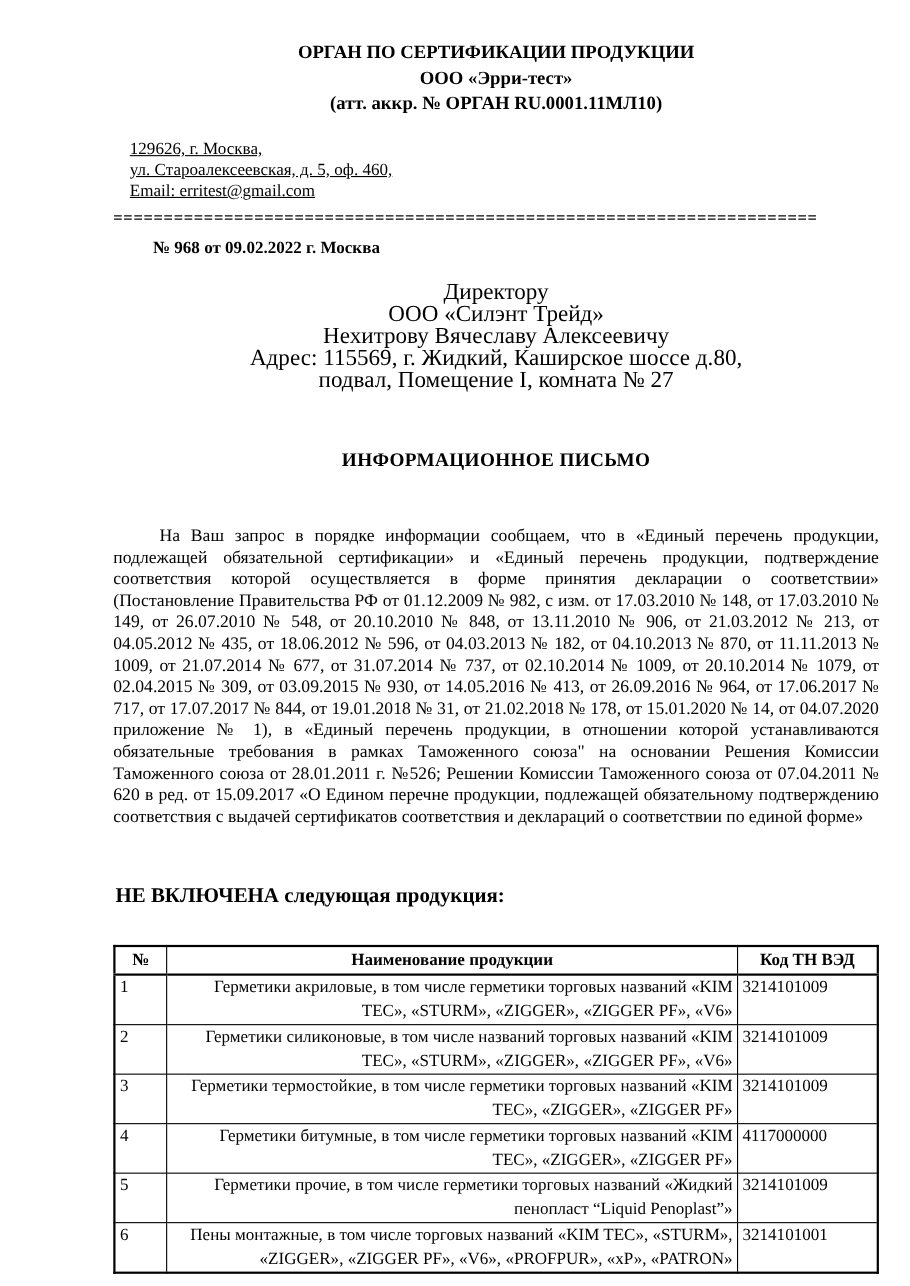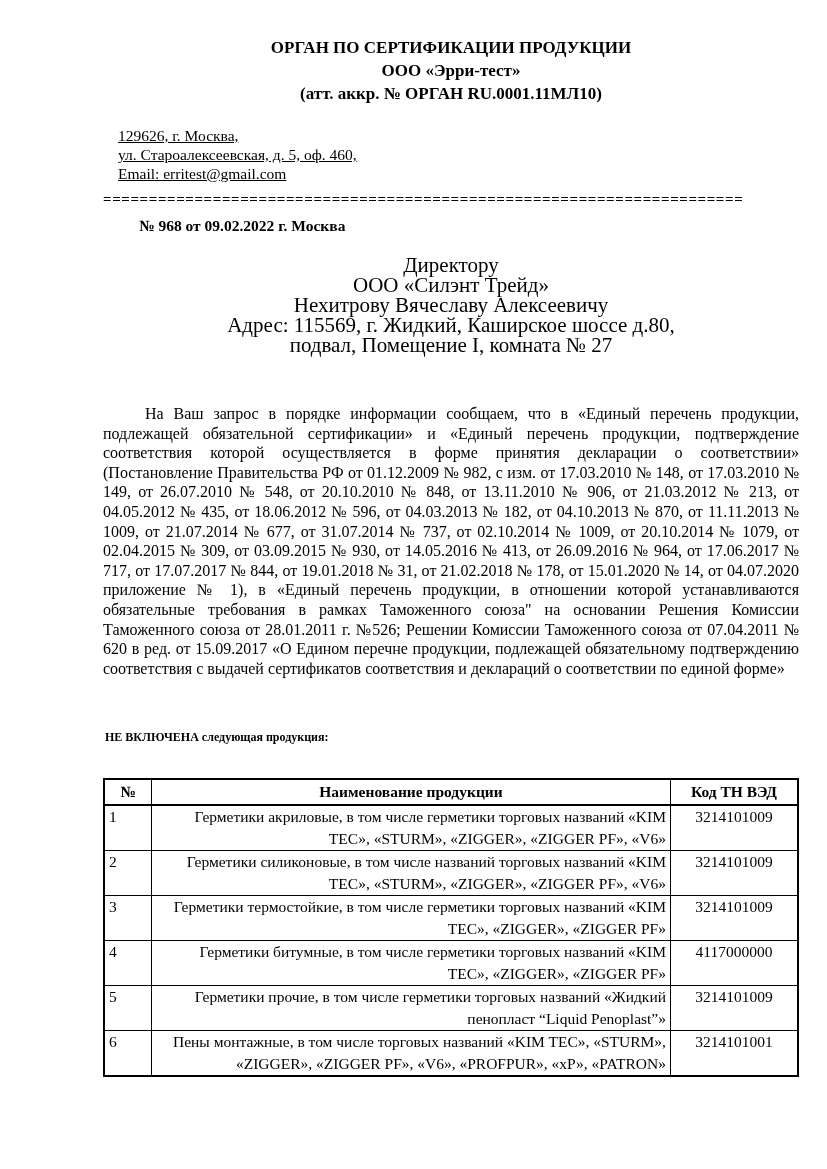--- a/index.html
+++ b/index.html
@@ -68,21 +68,21 @@
     margin-top: 49px;
     font-size: 16px;
     line-height: 19.6px;
     text-align: justify;
     text-indent: 42px;
   }
   .products-heading {
     margin-top: 52px;
     margin-left: 2px;
     font-weight: bold;
-    font-size: 12px;
+    font-size: 19px;
   }
   .products-table {
     margin-top: 33px;
     width: 100%;
     border-collapse: collapse;
     font-size: 15.5px;
     line-height: 22px;
   }
   .products-table th,
   .products-table td {
@@ -95,21 +95,21 @@
   }
   .products-table th {
     font-weight: bold;
     text-align: center;
     border-bottom-width: 2px;
     padding: 1px 4px;
   }
   .col-num   { width: 38px; text-align: left; padding-left: 9px; }
   th.col-num { text-align: center; padding-left: 4px; }
   .col-name  { text-align: right; padding-left: 10px; padding-right: 14px; }
-  .col-code  { width: 118px; text-align: center; }
+  .col-code  { width: 118px; text-align: left; }
 </style>
 </head>
 <body>
 
 <div class="page">
 
   <div class="org-header">
     <div>ОРГАН ПО СЕРТИФИКАЦИИ ПРОДУКЦИИ</div>
     <div>ООО «Эрри-тест»</div>
     <div>(атт. аккр. № ОРГАН RU.0001.11МЛ10)</div>
@@ -126,20 +126,21 @@
   <div class="ref-line">№ 968 от 09.02.2022  г. Москва</div>
 
   <div class="recipient-block">
     <div>Директору</div>
     <div>ООО «Силэнт Трейд»</div>
     <div>Нехитрову Вячеславу Алексеевичу</div>
     <div>Адрес: 115569, г. Жидкий, Каширское шоссе д.80,</div>
     <div>подвал, Помещение I, комната № 27</div>
   </div>
 
+  <div class="letter-title">ИНФОРМАЦИОННОЕ ПИСЬМО</div>
 
   <div class="body-paragraph">На Ваш запрос в порядке информации сообщаем, что в «Единый перечень продукции, подлежащей обязательной сертификации» и «Единый перечень продукции, подтверждение соответствия которой осуществляется в форме принятия декларации о соответствии» (Постановление Правительства РФ от 01.12.2009 № 982, с изм. от 17.03.2010 № 148, от 17.03.2010 № 149, от 26.07.2010 № 548, от 20.10.2010 № 848, от 13.11.2010 № 906, от 21.03.2012 № 213, от 04.05.2012 № 435, от 18.06.2012 № 596, от 04.03.2013 № 182, от 04.10.2013 № 870, от 11.11.2013 № 1009, от 21.07.2014 № 677, от 31.07.2014 № 737, от 02.10.2014 № 1009, от 20.10.2014 № 1079, от 02.04.2015 № 309, от 03.09.2015 № 930, от 14.05.2016 № 413, от 26.09.2016 № 964, от 17.06.2017 № 717, от 17.07.2017 № 844, от 19.01.2018 № 31, от 21.02.2018 № 178, от 15.01.2020 № 14,  от 04.07.2020 приложение № 1), в «Единый перечень продукции, в отношении которой устанавливаются обязательные требования в рамках Таможенного союза" на основании Решения Комиссии Таможенного союза от 28.01.2011 г. №526; Решении Комиссии Таможенного союза от 07.04.2011 № 620 в ред. от 15.09.2017 «О Едином перечне продукции, подлежащей обязательному подтверждению соответствия с выдачей сертификатов соответствия и деклараций о соответствии по единой форме»</div>
 
   <div class="products-heading">НЕ ВКЛЮЧЕНА следующая продукция:</div>
 
   <table class="products-table">
     <thead>
       <tr>
         <th class="col-num">№</th>
         <th class="col-name">Наименование продукции</th>

